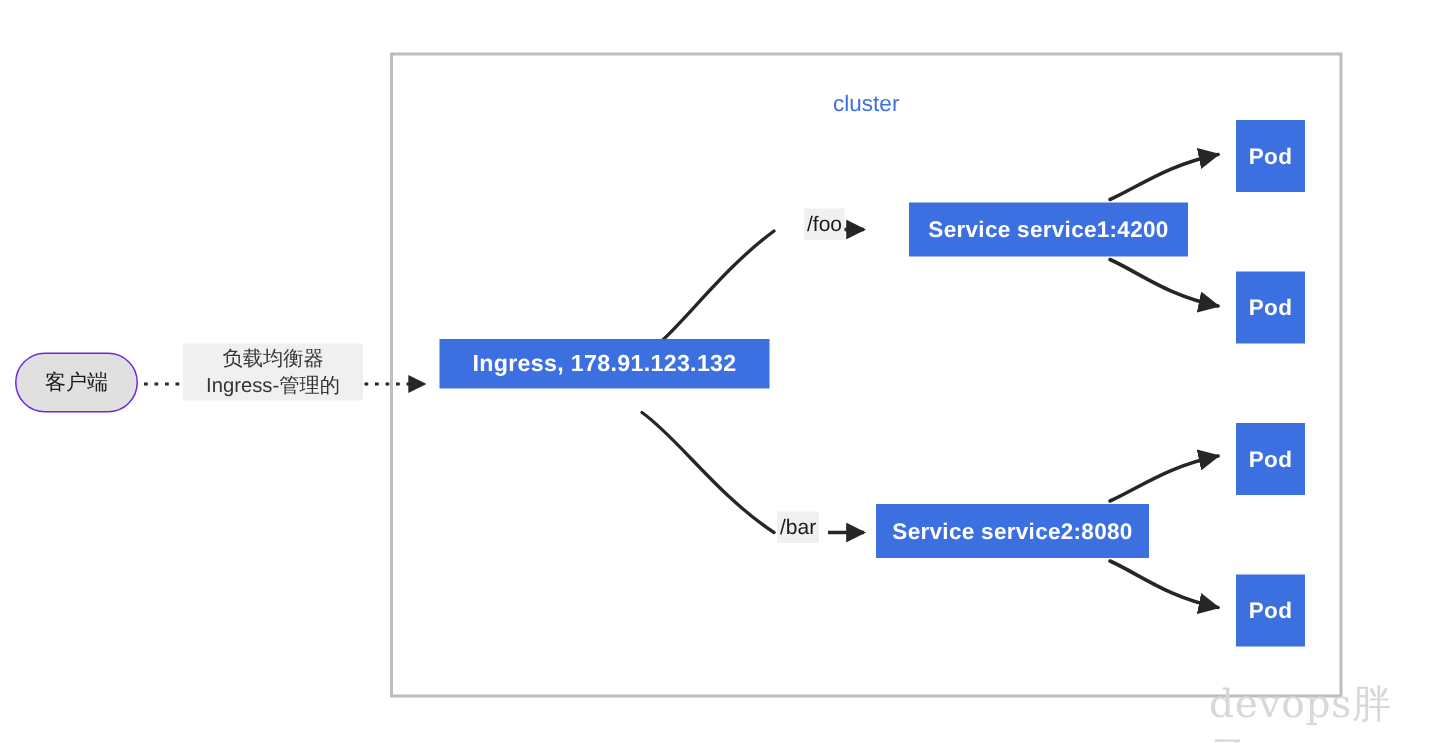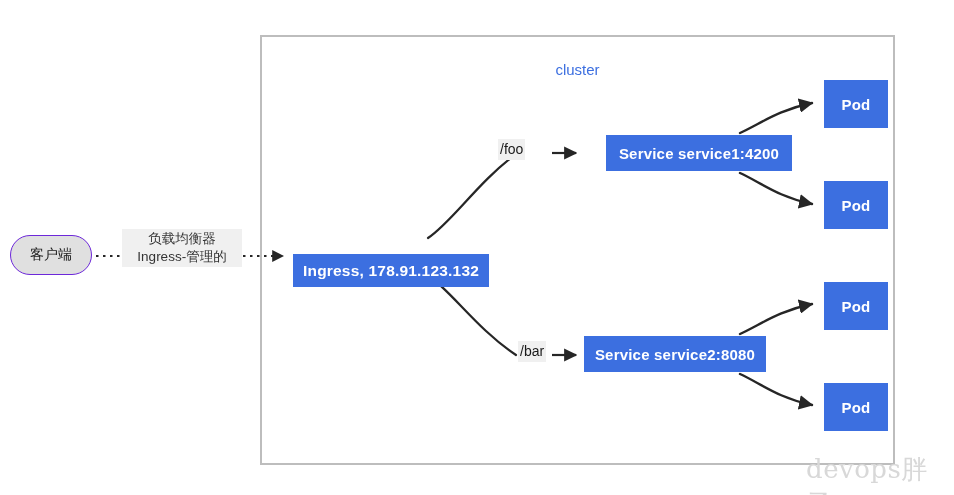--- a/index.html
+++ b/index.html
@@ -25,24 +25,24 @@
     position: absolute;
     background: #3c6fe0;
     color: #ffffff;
     display: flex;
     align-items: center;
     justify-content: center;
     font-weight: bold;
     letter-spacing: 0.2px;
     box-sizing: border-box;
   }
-  .node-box.ingress   { left: 293px; top: 254px; width: 196px; height: 33px; font-size: 15.5px; }
+  .node-box.ingress   { left: 293px; top: 226px; width: 220px; height: 33px; font-size: 15.5px; }
   .node-box.service1  { left: 606px; top: 135px; width: 186px; height: 36px; font-size: 15px; }
   .node-box.service2  { left: 584px; top: 336px; width: 182px; height: 36px; font-size: 15px; }
-  .node-box.pod       { width: 64px; height: 48px; font-size: 15px; }
+  .node-box.pod       { width: 46px; height: 48px; font-size: 15px; }
   .pod1 { left: 824px; top: 80px; }
   .pod2 { left: 824px; top: 181px; }
   .pod3 { left: 824px; top: 282px; }
   .pod4 { left: 824px; top: 383px; }
 
   .client-node {
     position: absolute;
     left: 10px;
     top: 235px;
     width: 82px;
@@ -80,21 +80,21 @@
 
   .edge-label {
     position: absolute;
     background: #f0f0f0;
     color: #1a1a1a;
     font-size: 14px;
     padding: 1px 2px;
     white-space: nowrap;
     line-height: 1.35;
   }
-  .edge-label.foo { left: 498px; top: 139px; }
+  .edge-label.foo { left: 536px; top: 139px; }
   .edge-label.bar { left: 518px; top: 341px; }
   .edge-label.lb {
     left: 122px;
     top: 229px;
     width: 116px;
     text-align: center;
     font-size: 13.5px;
     color: #333333;
   }
 

